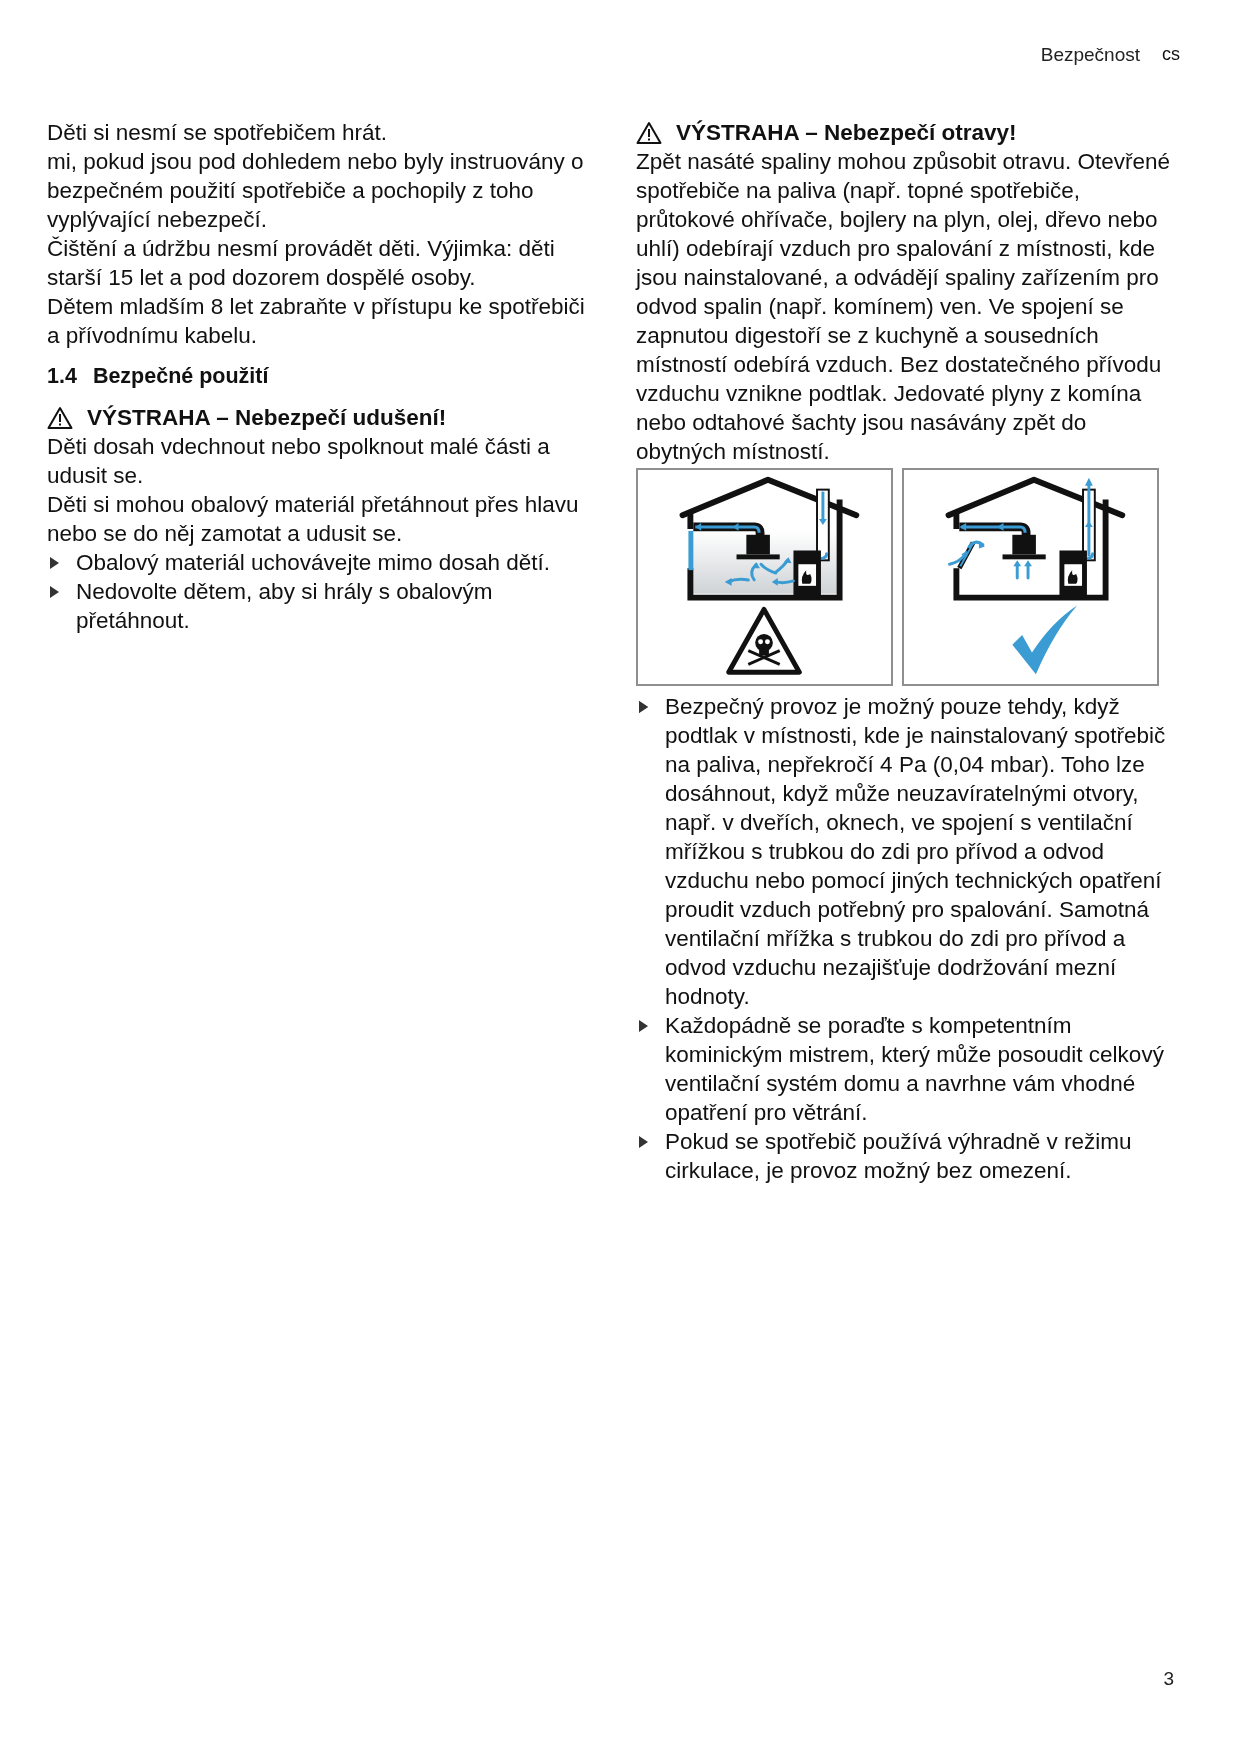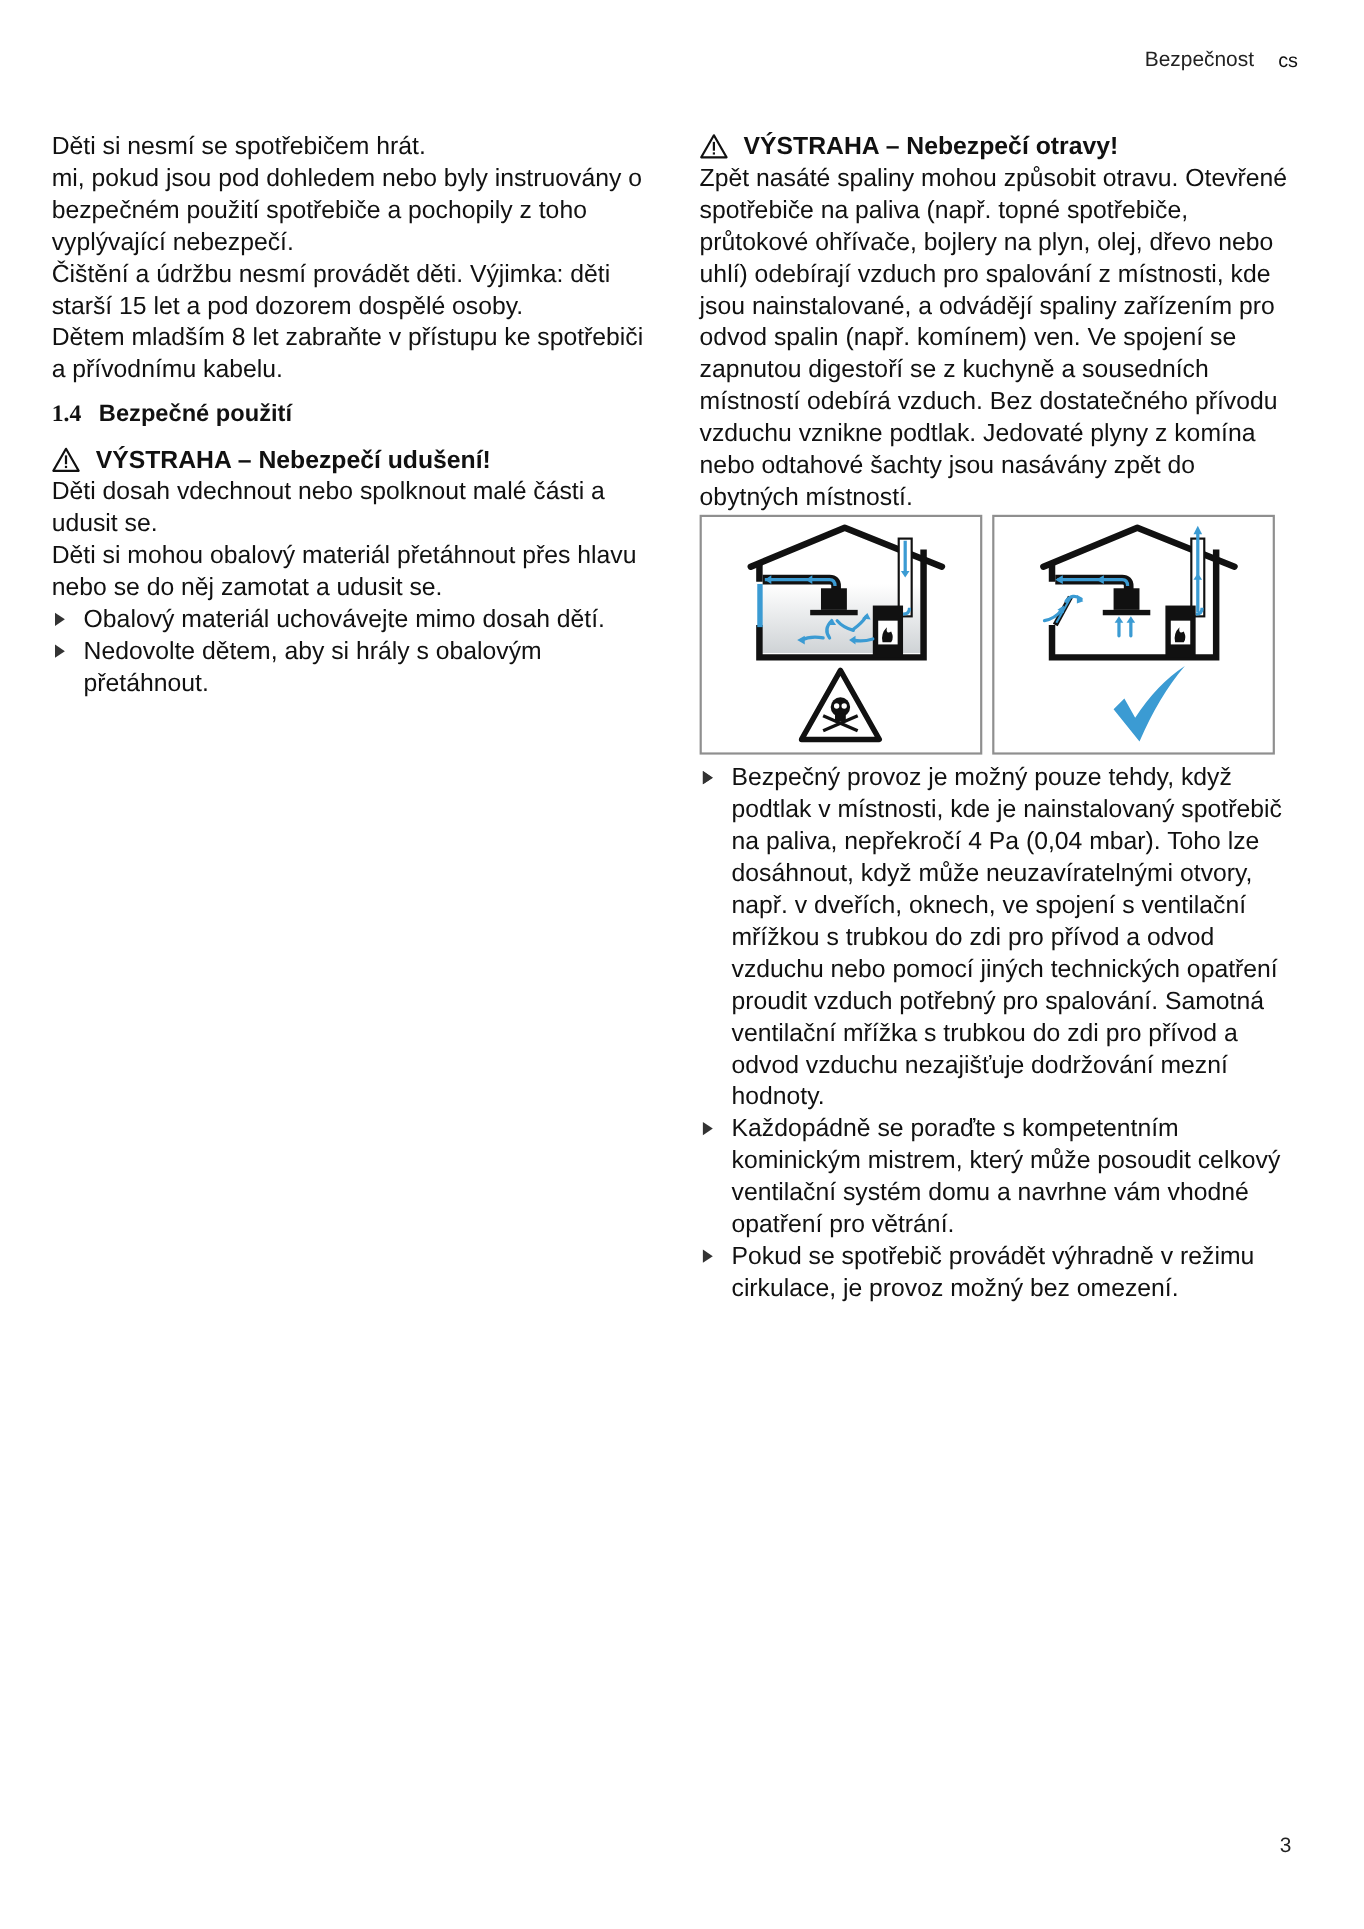--- a/index.html
+++ b/index.html
@@ -1,26 +1,26 @@
 <!DOCTYPE html>
 <html><head>
 <meta charset="utf-8">
 <style>
   html, body { margin: 0; padding: 0; background: #ffffff; }
   body { width: 1240px; height: 1754px; position: relative; overflow: hidden;
          font-family: "Liberation Sans", "DejaVu Sans", sans-serif; color: #111; }
-  .header { position: absolute; top: 44px; right: 60px; font-size: 19px; display: flex; gap: 22px; align-items: center; }
+  .header { position: absolute; top: 44px; right: 60px; font-size: 19px; display: flex; gap: 22px; align-items: flex-start; }
   .header .section { color: #222; font-weight: 300; }
   .header .lang { font-weight: 400; font-size: 18px; }
   .col { position: absolute; top: 118px; font-size: 22.5px; line-height: 29px; }
   .col.left { left: 47px; width: 540px; }
   .col.right { left: 636px; width: 540px; }
   p { margin: 0; }
   .sec-title { font-weight: 700; margin-top: 12px; margin-bottom: 12px; font-size: 21.5px; }
-  .sec-title .num { margin-right: 10px; font-family: Liberation Serif, serif; }
+  .sec-title .num { margin-right: 10px; }
   .warn { font-weight: 700; display: flex; align-items: center; }
   .warn svg { width: 26px; height: 24px; margin-right: 14px; flex: none; }
   ul.bul { list-style: none; margin: 0; padding: 0; }
   ul.bul li { position: relative; padding-left: 29px; }
   ul.bul li .tri { position: absolute; left: 3px; top: 9px; width: 0; height: 0;
     border-top: 6px solid transparent; border-bottom: 6px solid transparent; border-left: 9px solid #333; }
   .figs { display: flex; gap: 9px; margin: 2px 0 6px 0; }
   .fig { width: 257px; height: 218px; border: 2px solid #8f8f8f; box-sizing: border-box; background: #fff; }
   .fig svg { width: 100%; height: 100%; display: block; }
   .pagenum { position: absolute; top: 1668px; right: 66px; font-size: 19px; color: #222; }
@@ -153,17 +153,17 @@
         <path d="M64 82 L58 86 L64 89 Z" fill="#3b9bd3"></path>
         <path d="M110 178 L120 168 L130 186 Q150 155 176 138 Q152 166 134 208 Z" fill="#3b9bd3"></path>
       </svg>
     </div>
   </div>
 
   <ul class="bul">
     <li><span class="tri"></span></li>
     <li><span class="tri"></span><span>Bezpečný provoz je možný pouze tehdy, když podtlak v místnosti, kde je nain­stalovaný spotřebič na paliva, nepřekročí 4 Pa (0,04 mbar). Toho lze dosáhnout, když může neuzavíratelnými otvory, např. v dveřích, oknech, ve spojení s ventilační mřížkou s trubkou do zdi pro přívod a od­vod vzduchu nebo pomocí jiných tech­nických opatření proudit vzduch potřebný pro spalování. Samotná ventilační mřížka s trubkou do zdi pro přívod a odvod vzdu­chu nezajišťuje dodržování mezní hodnoty.</span></li>
     <li><span class="tri"></span><span>Každopádně se poraďte s kompetentním kominickým mistrem, který může posoudit celkový ventilační systém domu a navrhne vám vhodné opatření pro větrání.</span></li>
-    <li><span class="tri"></span><span>Pokud se spotřebič provádět výhradně v režimu cirkulace, je provoz možný bez omezení.</span></li>
+    <li><span class="tri"></span><span>Pokud se spotřebič používá výhradně v režimu cirkulace, je provoz možný bez omezení.</span></li>
   </ul>
 </div>
 
 <div class="pagenum">3</div>
 
 </body></html>

